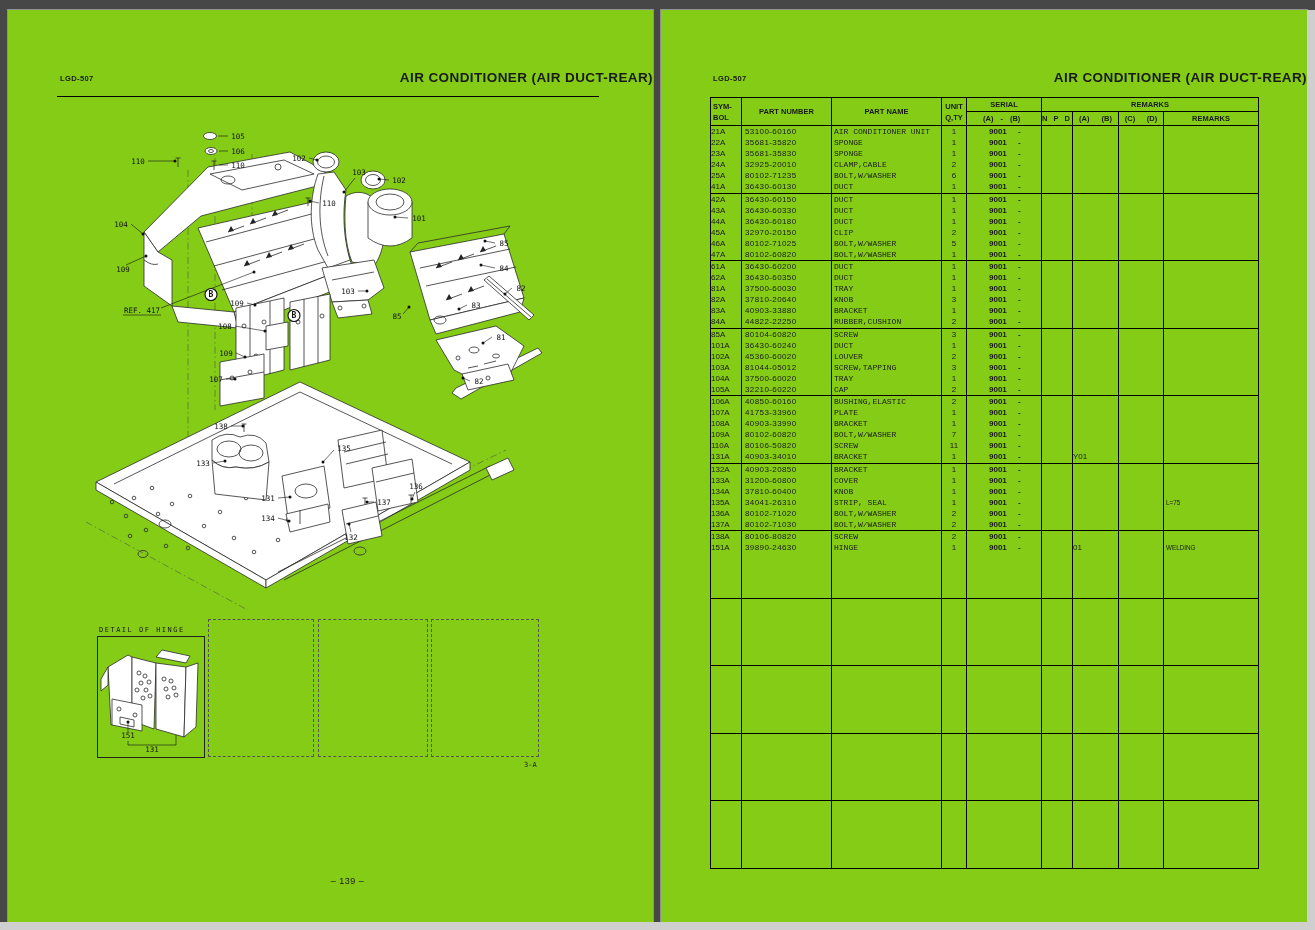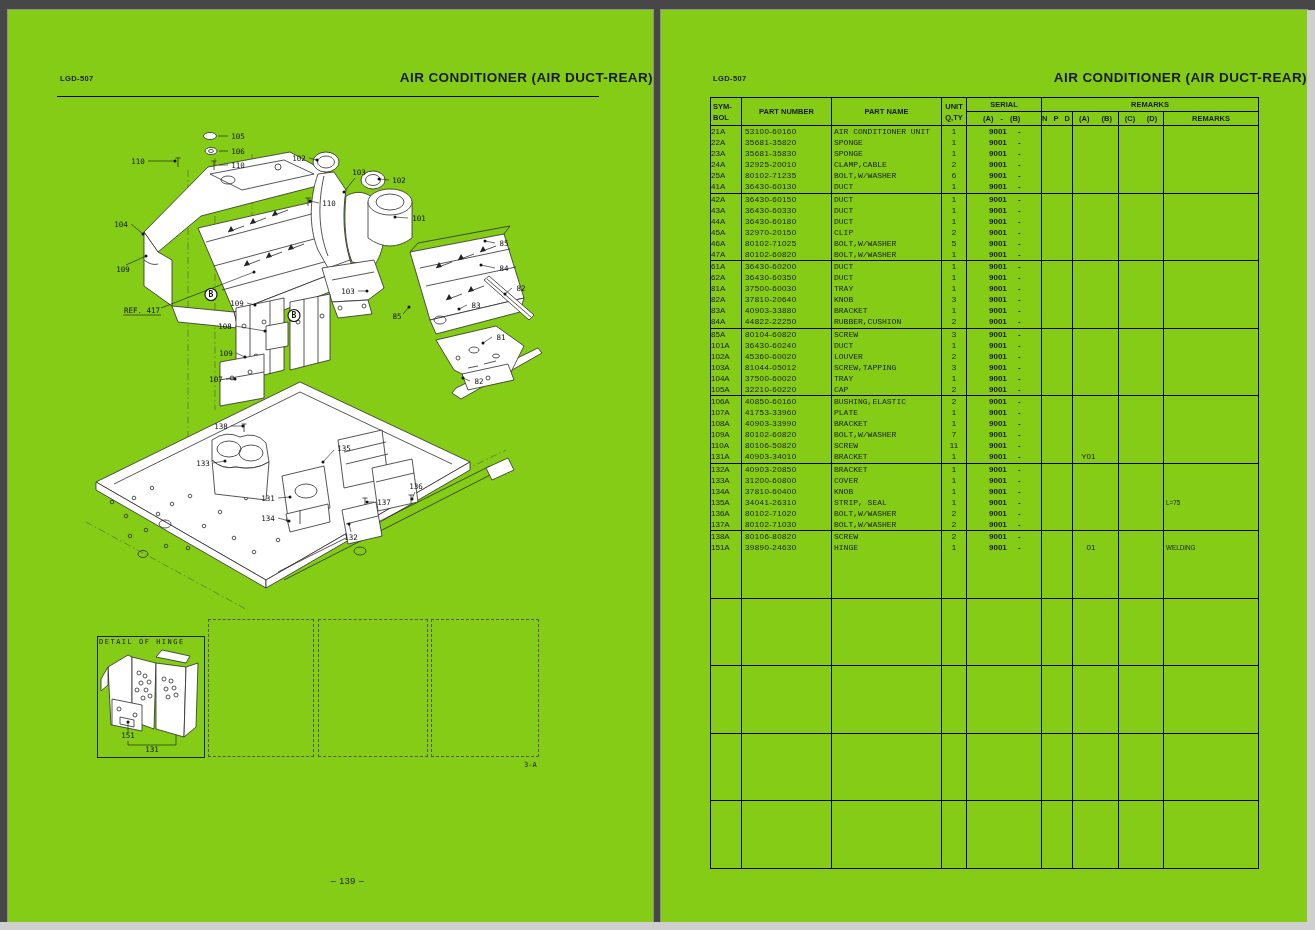--- a/index.html
+++ b/index.html
@@ -28,21 +28,21 @@
   .part{fill:#fff;stroke:#2b2b2b;stroke-width:.8;stroke-linejoin:round;}
   .nf{fill:none;}
   .ink{fill:#222;stroke:none;}
   .cl{fill:none;stroke:#444;stroke-width:.5;stroke-dasharray:7,3,1.5,3;}
   .leader{stroke:#111;stroke-width:.6;fill:none;}
   .co{font-family:"DejaVu Sans Mono",monospace;font-size:7.5px;fill:#111;text-anchor:middle;}
   .co.b{font-size:8px;font-weight:bold;}
   .b-circ{fill:#fff;stroke:#111;stroke-width:1.1;}
   .dot{fill:#111;stroke:none;}
 
-  .detail-label{position:absolute;left:91px;top:616px;font-size:7px;font-family:"DejaVu Sans Mono",monospace;letter-spacing:1.5px;margin-top:12px;}
+  .detail-label{position:absolute;left:91px;top:616px;font-size:7px;font-family:"DejaVu Sans Mono",monospace;letter-spacing:1.5px;}
   .detail-box{position:absolute;left:89px;top:626px;width:106px;height:120px;border:1px solid #222;}
   .detail-box svg{width:100%;height:100%;display:block;}
   .dashed-box{position:absolute;top:609px;height:136px;border:1px dashed #555;}
   .db1{left:200px;width:104px;}
   .db2{left:310px;width:108px;}
   .db3{left:423px;width:106px;}
   .sheet-ref{position:absolute;left:516px;top:751px;font-size:7px;font-family:"DejaVu Sans Mono",monospace;}
 
   
   table.parts-table{
@@ -64,21 +64,21 @@
   .parts-table tbody td{vertical-align:top;}
   tr.grp td{height:66.5px;}
   .ln{height:11.08px;line-height:11.2px;font-size:8px;white-space:nowrap;overflow:hidden;}
   .t-sym{text-align:left;padding-right:2px;}
   .t-pn{padding-left:3px;letter-spacing:.4px;}
   .t-name{padding-left:2px;font-family:Liberation Mono, monospace;}
   .t-qty{text-align:center;}
   .t-serial .sa{display:inline-block;margin-left:22px;width:22px;font-weight:bold;}
   .t-serial .sd{display:inline-block;margin-left:7px;font-weight:bold;}
   .t-rab{display:flex;}
-  .t-rab .ra{width:50%;text-align:right;}
+  .t-rab .ra{width:50%;text-align:left;}
   .t-rem{font-size:6.3px;padding-left:2px;line-height:11.2px;}
 </style>
 </head>
 <body>
 
 <div class="page page-left">
   <div class="doc-code">LGD-507</div>
   <div class="page-title">AIR CONDITIONER (AIR DUCT-REAR)</div>
   <div class="title-rule"></div>
 

